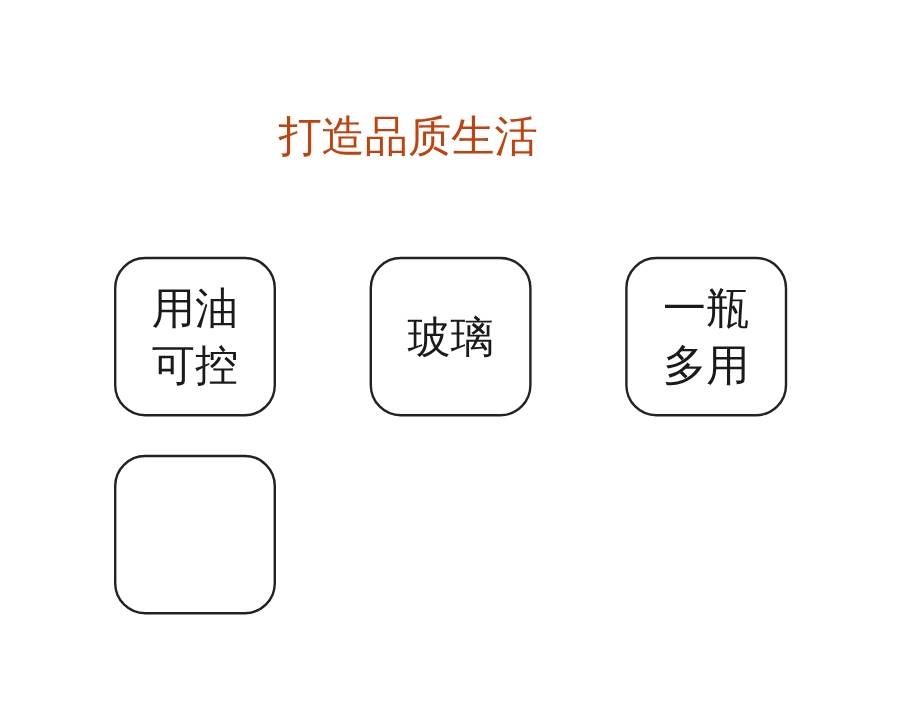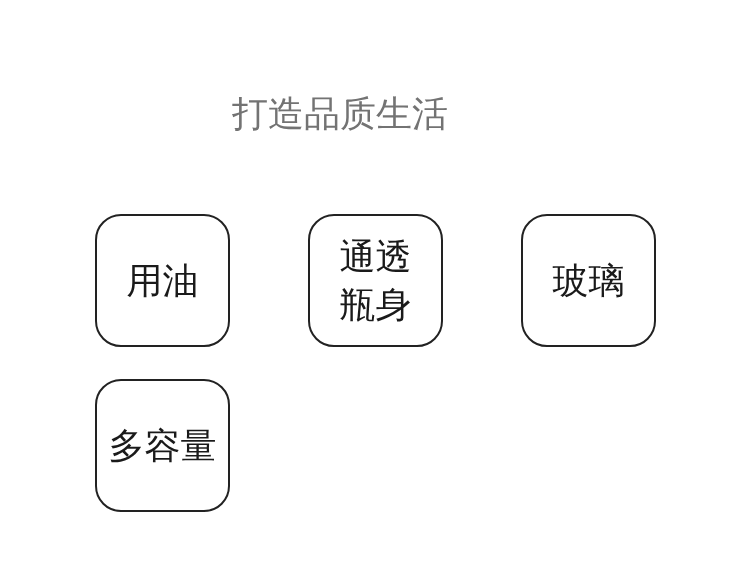--- a/index.html
+++ b/index.html
@@ -17,21 +17,21 @@
   }
   .page-title {
     position: absolute;
     top: 90px;
     left: 340px;
     transform: translateX(-50%);
     font-size: 36px;
     font-weight: 500;
     letter-spacing: 0;
     white-space: nowrap;
-    color: #737373;
+    color: #c2410c;
   }
   .features-grid {
     position: absolute;
     left: 95px;
     top: 214px;
     display: grid;
     grid-template-columns: repeat(3, 135px);
     column-gap: 78px;
     row-gap: 32px;
   }
@@ -59,30 +59,30 @@
 </style>
 </head>
 <body>
 
 <div class="page-title">打造品质生活</div>
 
 <div class="features-grid">
 
   <div class="feature-card">
     <span class="feature-line">用油</span>
+    <span class="feature-line">可控</span>
   </div>
 
-  <div class="feature-card">
-    <span class="feature-line">通透</span>
-    <span class="feature-line">瓶身</span>
-  </div>
 
   <div class="feature-card">
     <span class="feature-line">玻璃</span>
   </div>
 
 
+  <div class="feature-card">
+    <span class="feature-line">一瓶</span>
+    <span class="feature-line">多用</span>
+  </div>
 
   <div class="feature-card">
-    <span class="feature-line">多容量</span>
   </div>
 
 </div>
 
 </body></html>

